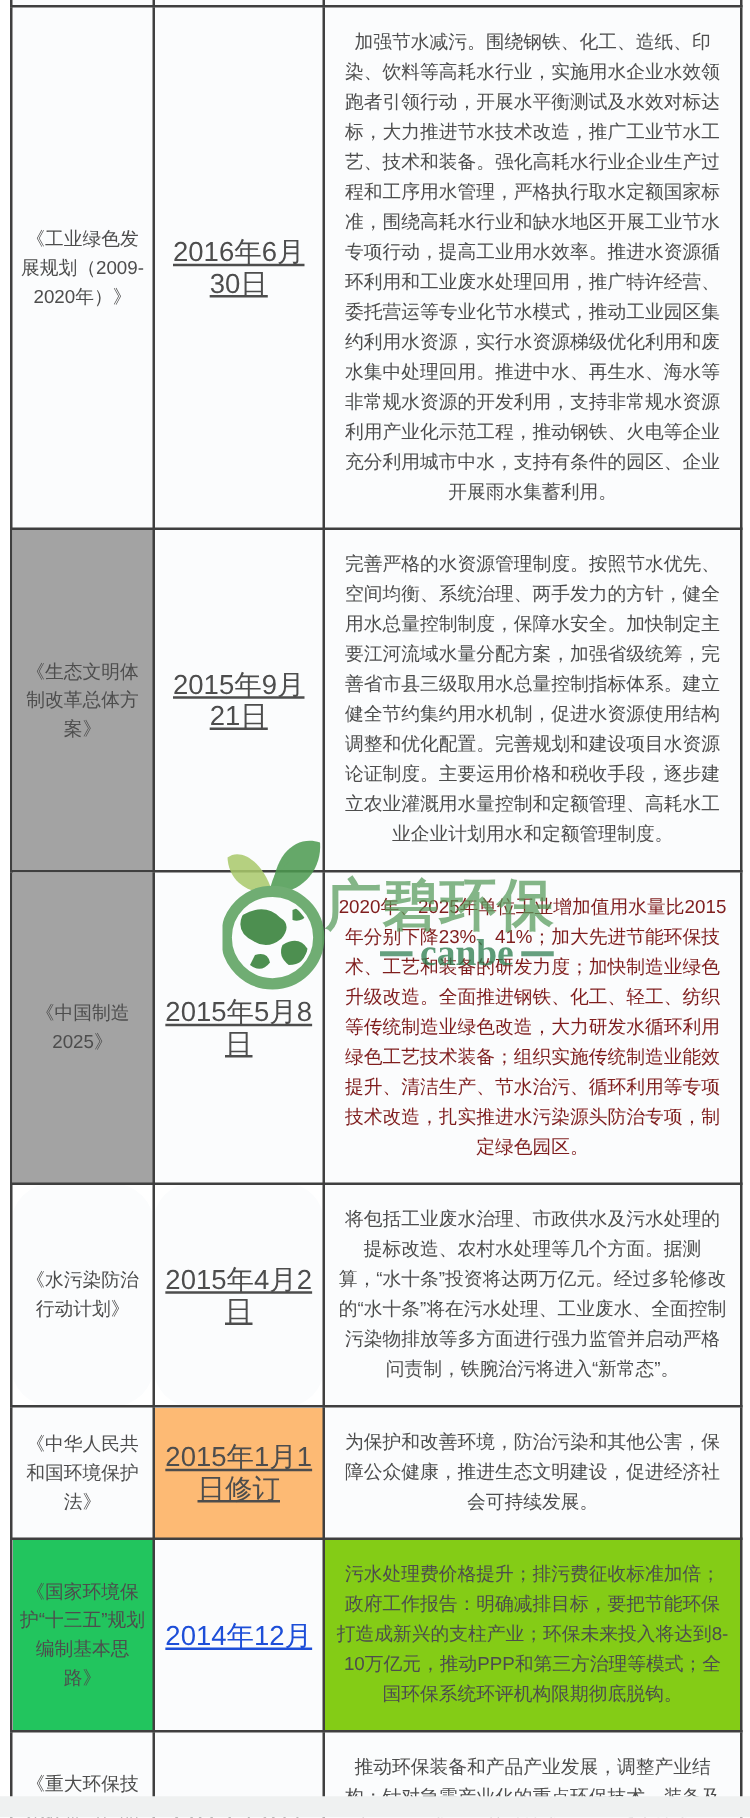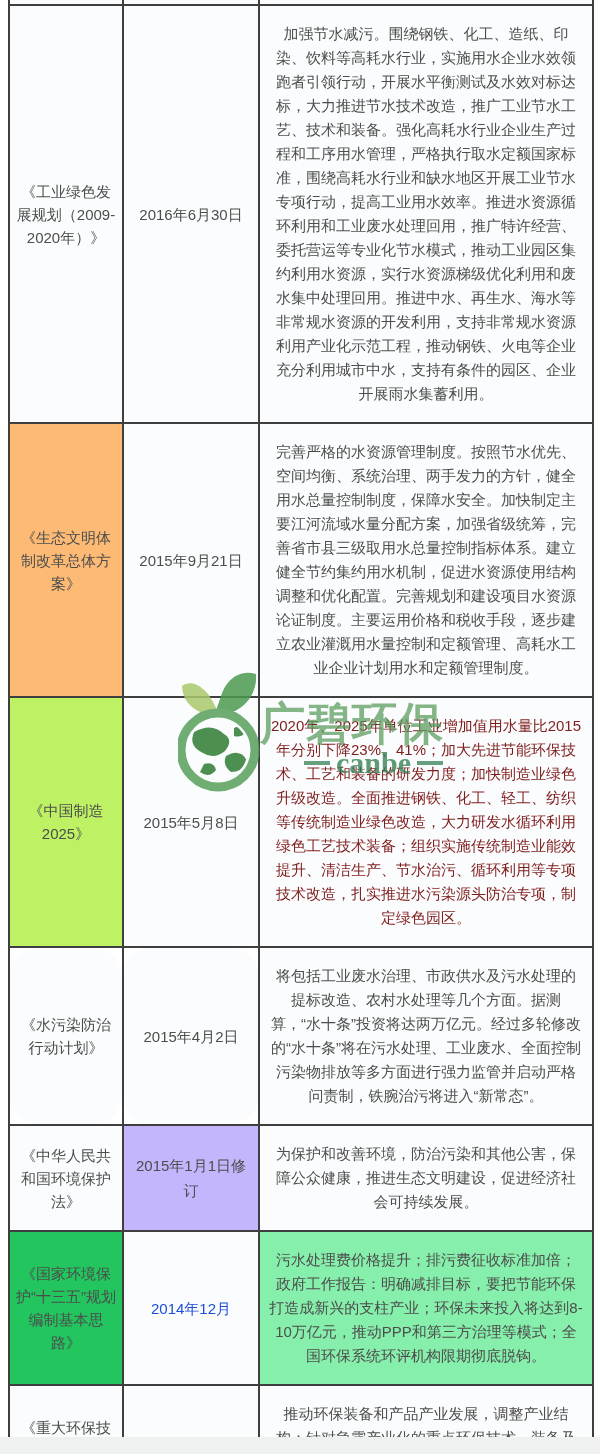--- a/index.html
+++ b/index.html
@@ -22,21 +22,21 @@
   }
   table.policy-table td {
     border: 2px solid #3f3f3f;
     color: #4d4d4d;
     vertical-align: middle;
     overflow: hidden;
     box-sizing: border-box;
   }
   tr.partial-row td { height: 5px; border-top: none; padding: 0; }
   td.c1 { font-size: 15px; line-height: 23px; text-align: center; padding: 4px 5px; }
-  td.c2 { font-size: 15px; line-height: 25px; text-align: center; padding: 4px 6px; }
+  td.c2 { font-size: 22px; line-height: 25px; text-align: center; padding: 4px 6px; text-decoration: underline; }
   td.c3 { font-size: 15px; line-height: 24px; text-align: center; padding: 16px 9px; }
   tr.r1 td { height: 369px; }
   tr.r2 td { height: 231px; }
   tr.r3 td { height: 218px; }
   tr.r4 td { height: 155px; }
   tr.r5 td { height: 90px; }
   tr.r6 td { height: 139px; }
   tr.r7 td { height: 128px; }
   tr.r8 td { height: 84px; }
 
@@ -81,43 +81,43 @@
         <td style="background: rgb(251, 252, 253); border-color: rgb(63, 63, 63); color: rgb(77, 77, 77);"></td>
         <td style="background: rgb(251, 252, 253); border-color: rgb(63, 63, 63); color: rgb(77, 77, 77);"></td>
         <td style="background: rgb(251, 252, 253); border-color: rgb(63, 63, 63); color: rgb(77, 77, 77);"></td>
       </tr>
       <tr class="r1">
         <td class="c1" style="background: rgb(251, 252, 253); border-color: rgb(63, 63, 63); color: rgb(77, 77, 77);">《工业绿色发展规划（2009-2020年）》</td>
         <td class="c2" style="background: rgb(251, 252, 253); border-color: rgb(63, 63, 63); color: rgb(77, 77, 77);">2016年6月30日</td>
         <td class="c3" style="background: rgb(251, 252, 253); border-color: rgb(63, 63, 63); color: rgb(77, 77, 77);">加强节水减污。围绕钢铁、化工、造纸、印染、饮料等高耗水行业，实施用水企业水效领跑者引领行动，开展水平衡测试及水效对标达标，大力推进节水技术改造，推广工业节水工艺、技术和装备。强化高耗水行业企业生产过程和工序用水管理，严格执行取水定额国家标准，围绕高耗水行业和缺水地区开展工业节水专项行动，提高工业用水效率。推进水资源循环利用和工业废水处理回用，推广特许经营、委托营运等专业化节水模式，推动工业园区集约利用水资源，实行水资源梯级优化利用和废水集中处理回用。推进中水、再生水、海水等非常规水资源的开发利用，支持非常规水资源利用产业化示范工程，推动钢铁、火电等企业充分利用城市中水，支持有条件的园区、企业开展雨水集蓄利用。</td>
       </tr>
       <tr class="r2">
-        <td class="c1" style="background: #fdba74; border-color: rgb(63, 63, 63); color: rgb(77, 77, 77);">《生态文明体制改革总体方案》</td>
+        <td class="c1" style="background: #a3a3a3; border-color: rgb(63, 63, 63); color: rgb(77, 77, 77);">《生态文明体制改革总体方案》</td>
         <td class="c2" style="background: rgb(251, 252, 253); border-color: rgb(63, 63, 63); color: rgb(77, 77, 77);">2015年9月21日</td>
         <td class="c3" style="background: rgb(251, 252, 253); border-color: rgb(63, 63, 63); color: rgb(77, 77, 77);">完善严格的水资源管理制度。按照节水优先、空间均衡、系统治理、两手发力的方针，健全用水总量控制制度，保障水安全。加快制定主要江河流域水量分配方案，加强省级统筹，完善省市县三级取用水总量控制指标体系。建立健全节约集约用水机制，促进水资源使用结构调整和优化配置。完善规划和建设项目水资源论证制度。主要运用价格和税收手段，逐步建立农业灌溉用水量控制和定额管理、高耗水工业企业计划用水和定额管理制度。</td>
       </tr>
       <tr class="r3">
-        <td class="c1" style="background: #bef264; border-color: rgb(63, 63, 63); color: rgb(77, 77, 77);">《中国制造2025》</td>
+        <td class="c1" style="background: #a3a3a3; border-color: rgb(63, 63, 63); color: rgb(77, 77, 77);">《中国制造2025》</td>
         <td class="c2" style="background: rgb(251, 252, 253); border-color: rgb(63, 63, 63); color: rgb(77, 77, 77);">2015年5月8日</td>
         <td class="c3" style="background: rgb(251, 252, 253); border-color: rgb(63, 63, 63); color: #7f1d1d; margin-top: 12px;">2020年、2025年单位工业增加值用水量比2015年分别下降23%、41%；加大先进节能环保技术、工艺和装备的研发力度；加快制造业绿色升级改造。全面推进钢铁、化工、轻工、纺织等传统制造业绿色改造，大力研发水循环利用绿色工艺技术装备；组织实施传统制造业能效提升、清洁生产、节水治污、循环利用等专项技术改造，扎实推进水污染源头防治专项，制定绿色园区。</td>
       </tr>
       <tr class="r4">
         <td class="c1" style="background: rgb(251, 252, 253); border-color: rgb(63, 63, 63); color: rgb(77, 77, 77); border-radius: 32px;">《水污染防治行动计划》</td>
         <td class="c2" style="background: rgb(251, 252, 253); border-color: rgb(63, 63, 63); color: rgb(77, 77, 77); border-radius: 30px;">2015年4月2日</td>
         <td class="c3" style="background: rgb(251, 252, 253); border-color: rgb(63, 63, 63); color: rgb(77, 77, 77);">将包括工业废水治理、市政供水及污水处理的提标改造、农村水处理等几个方面。据测算，“水十条”投资将达两万亿元。经过多轮修改的“水十条”将在污水处理、工业废水、全面控制污染物排放等多方面进行强力监管并启动严格问责制，铁腕治污将进入“新常态”。</td>
       </tr>
       <tr class="r5">
         <td class="c1" style="background: rgb(251, 252, 253); border-color: rgb(63, 63, 63); color: rgb(77, 77, 77);">《中华人民共和国环境保护法》</td>
-        <td class="c2" style="background: #c4b5fd; border-color: rgb(63, 63, 63); color: rgb(77, 77, 77);">2015年1月1日修订</td>
+        <td class="c2" style="background: #fdba74; border-color: rgb(63, 63, 63); color: rgb(77, 77, 77);">2015年1月1日修订</td>
         <td class="c3" style="background: rgb(251, 252, 253); border-color: rgb(63, 63, 63); color: rgb(77, 77, 77);">为保护和改善环境，防治污染和其他公害，保障公众健康，推进生态文明建设，促进经济社会可持续发展。</td>
       </tr>
       <tr class="r6">
         <td class="c1" style="background: #22c55e; border-color: rgb(63, 63, 63); color: rgb(77, 77, 77);">《国家环境保护“十三五”规划编制基本思路》</td>
         <td class="c2" style="background: rgb(251, 252, 253); border-color: rgb(63, 63, 63); color: #1d4ed8;">2014年12月</td>
-        <td class="c3" style="background: #86efac; border-color: rgb(63, 63, 63); color: rgb(77, 77, 77);">污水处理费价格提升；排污费征收标准加倍；政府工作报告：明确减排目标，要把节能环保打造成新兴的支柱产业；环保未来投入将达到8-10万亿元，推动PPP和第三方治理等模式；全国环保系统环评机构限期彻底脱钩。</td>
+        <td class="c3" style="background: #84cc16; border-color: rgb(63, 63, 63); color: rgb(77, 77, 77);">污水处理费价格提升；排污费征收标准加倍；政府工作报告：明确减排目标，要把节能环保打造成新兴的支柱产业；环保未来投入将达到8-10万亿元，推动PPP和第三方治理等模式；全国环保系统环评机构限期彻底脱钩。</td>
       </tr>
       <tr class="r7">
         <td class="c1" style="background: rgb(251, 252, 253); border-color: rgb(63, 63, 63); color: rgb(77, 77, 77);">《重大环保技术装备与产品产业化工程实施方案》</td>
         <td class="c2" style="background: rgb(251, 252, 253); border-color: rgb(63, 63, 63); color: rgb(77, 77, 77);">2014年9月18日</td>
         <td class="c3" style="background: rgb(251, 252, 253); border-color: rgb(63, 63, 63); color: rgb(77, 77, 77);">推动环保装备和产品产业发展，调整产业结构；针对急需产业化的重点环保技术、装备及产品的需求，在关键技术研发、重大技术示范、产业化建设、创新能力建设、先进装备与产品推广等五个方面进行重点推进。</td>
       </tr>
       <tr class="r8">
         <td class="c1" style="background: rgb(251, 252, 253); border-color: rgb(63, 63, 63); color: rgb(77, 77, 77);">《中华人民共和国安全生产法》</td>
         <td class="c2" style="background: rgb(251, 252, 253); border-color: rgb(63, 63, 63); color: rgb(77, 77, 77);">2014年8月31日</td>
         <td class="c3" style="background: rgb(251, 252, 253); border-color: rgb(63, 63, 63); color: rgb(77, 77, 77);">为了加强安全生产工作，防止和减少生产安全事故，保障人民群众生命和财产安全，促进经济社会持续健康发展，制定本法。</td>

